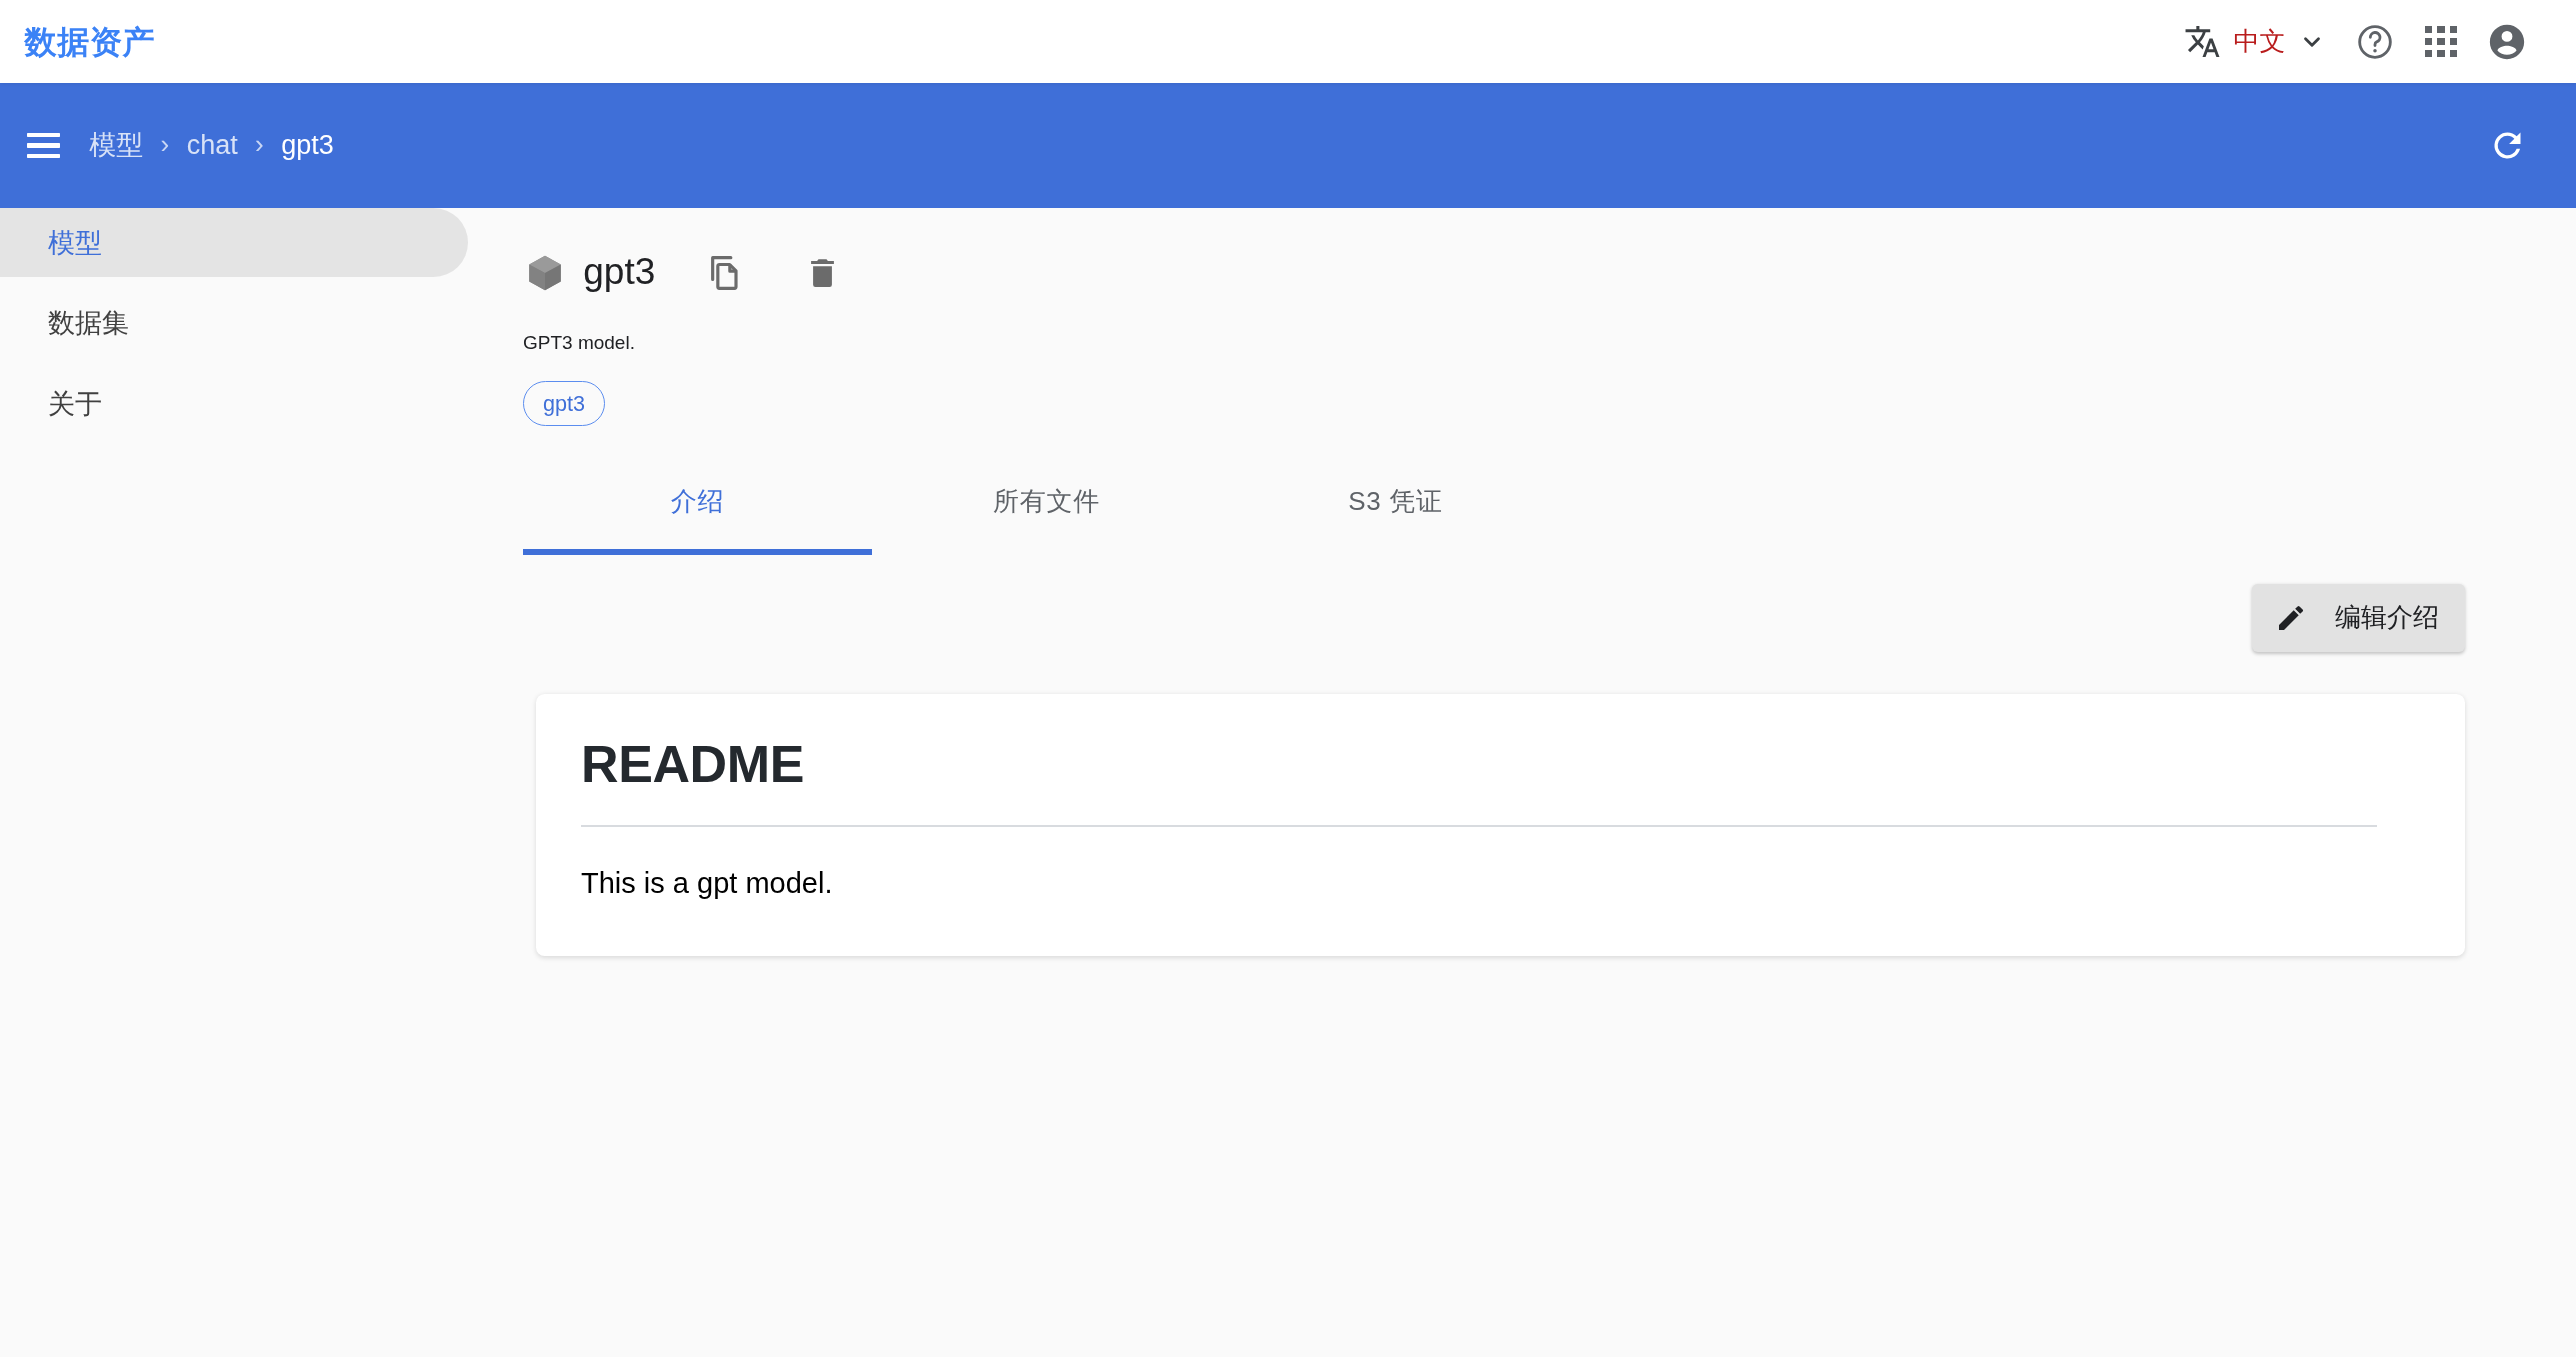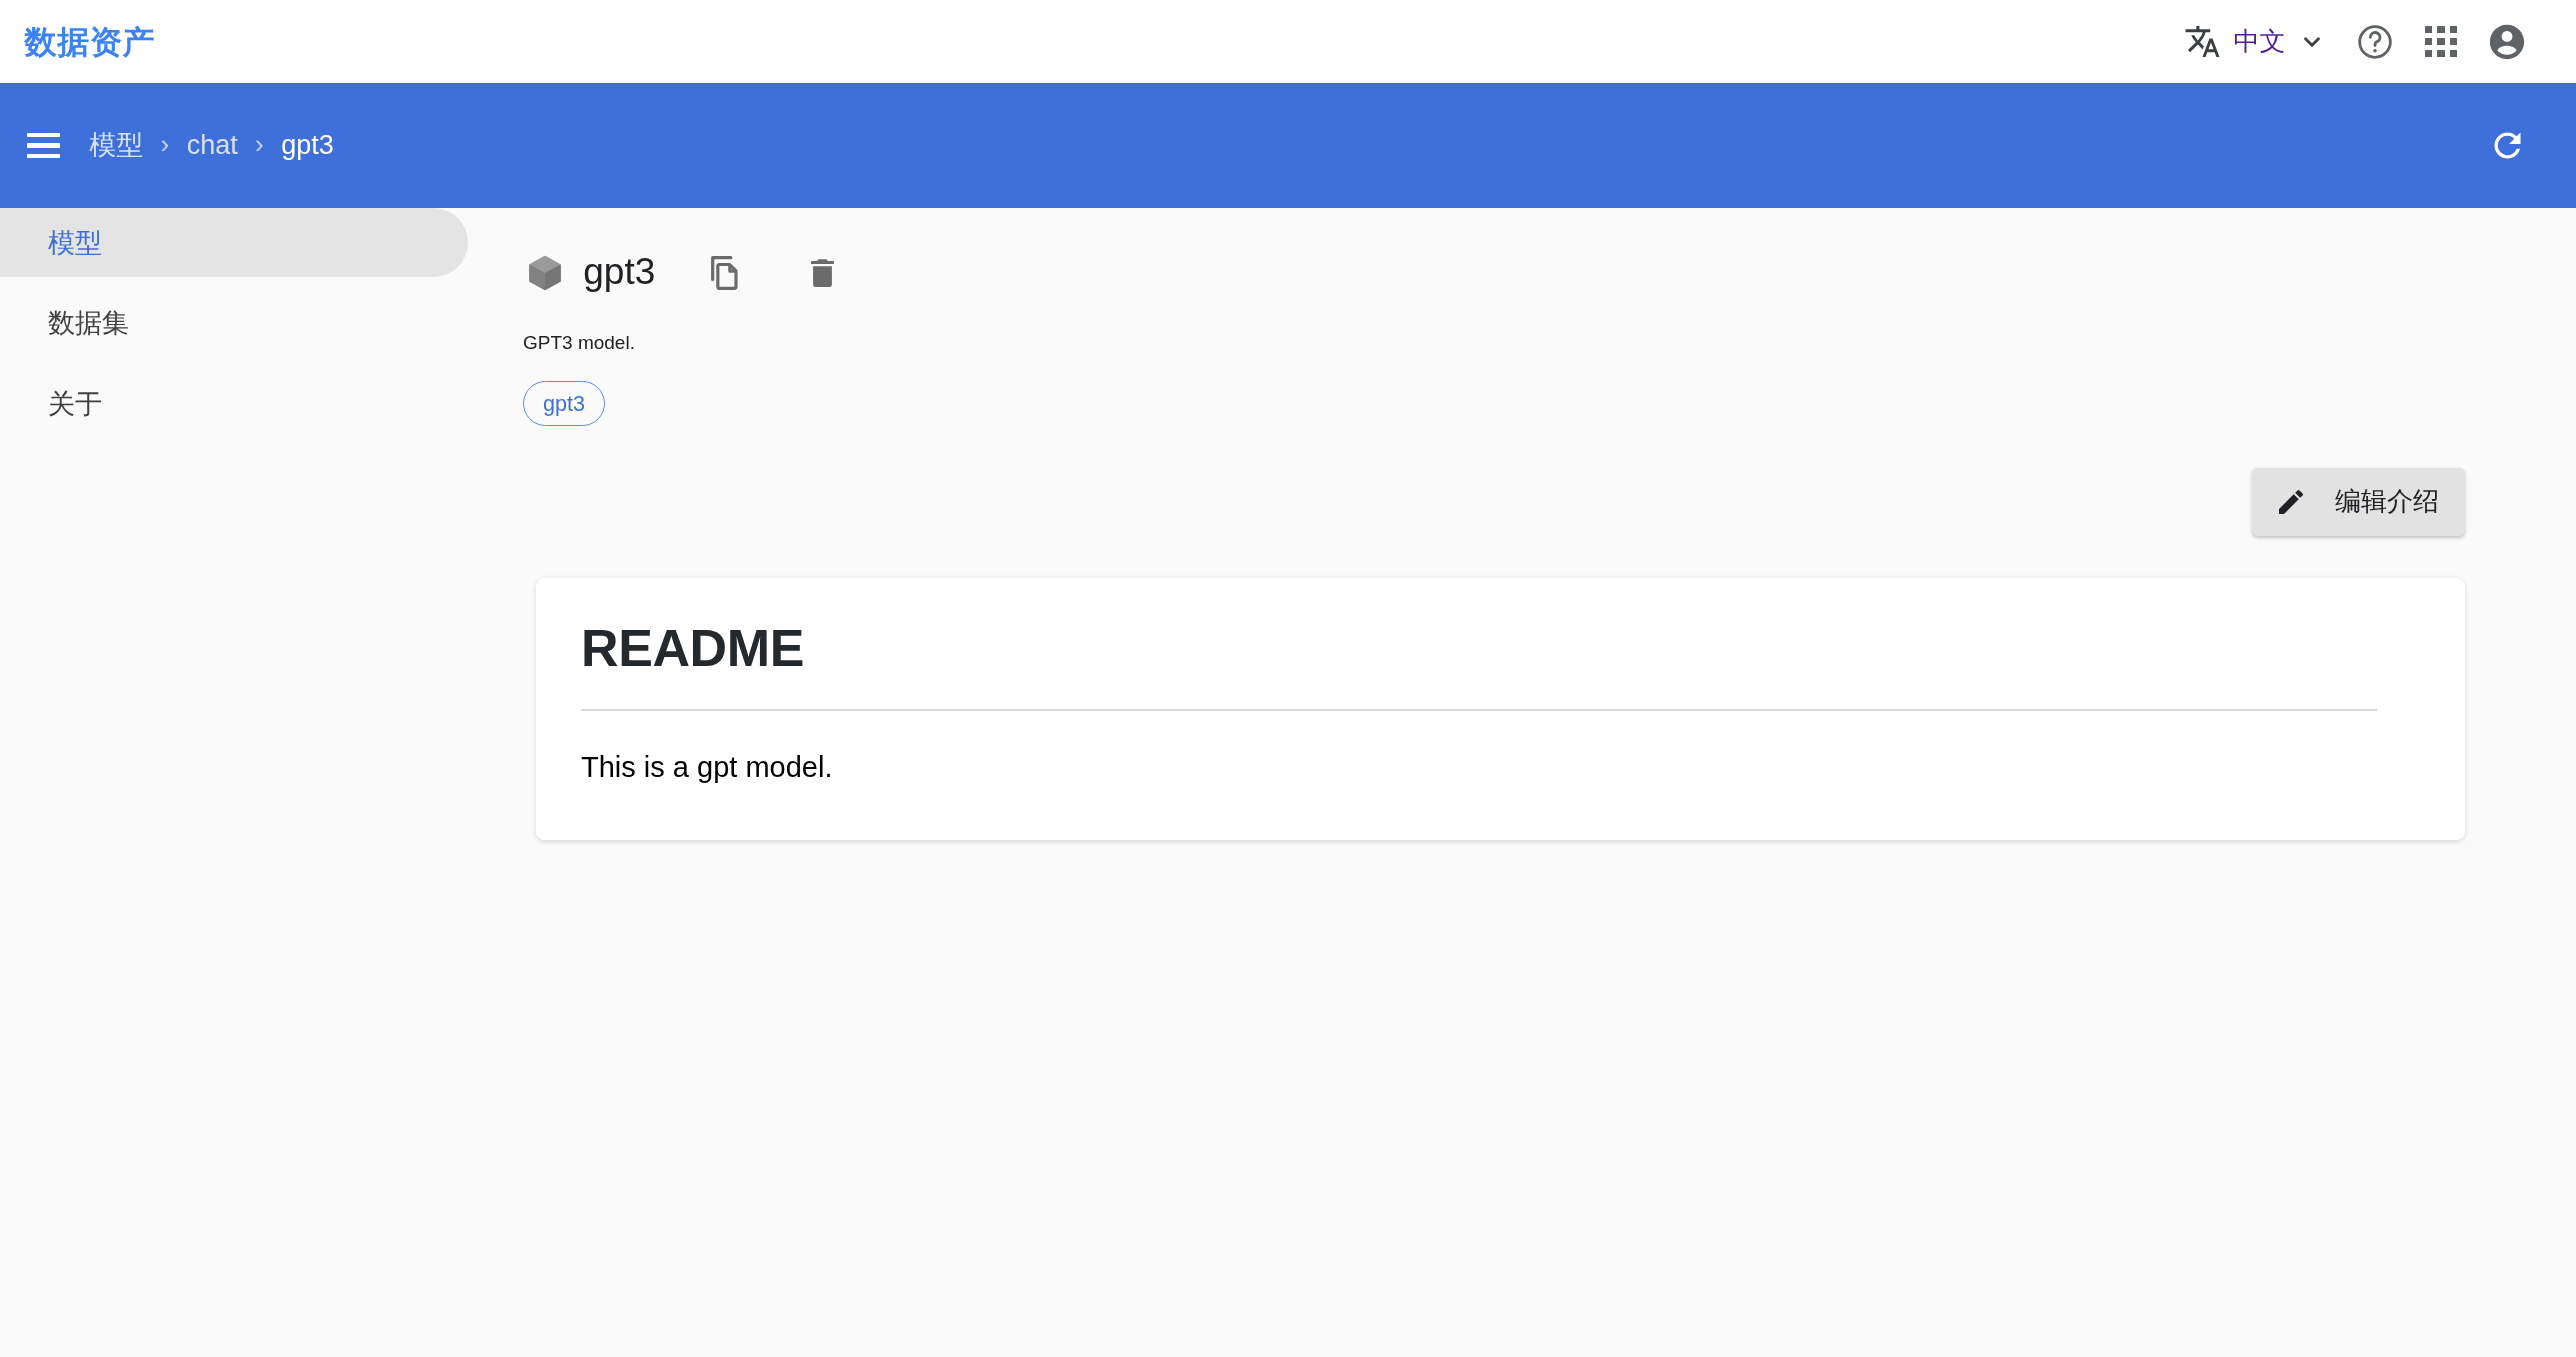--- a/index.html
+++ b/index.html
@@ -44,21 +44,21 @@
     padding: 0 16px;
     cursor: pointer;
   }
   .translate-icon {
     width: 40px; height: 40px;
     display: flex; align-items: center; justify-content: center;
     color: #3c4043;
   }
   .lang-label {
     font-size: 26px;
-    color: #4c1d95;
+    color: #b91c1c;
     line-height: 1;
     padding-bottom: 1.4px;
   }
   .chevron-dn { width: 29px; height: 29px; display:flex; align-items:center; justify-content:center; color:#3c4043; }
   .icon-btn {
     width: 66px; height: 66px;
     display: flex; align-items: center; justify-content: center;
     border-radius: 50%;
     cursor: pointer;
     color: #5f6368;
@@ -398,20 +398,31 @@
         </svg>
       </span>
     </div>
 
     <div class="model-desc">GPT3 model.</div>
 
     <div class="tag-row">
       <span class="tag-chip">gpt3</span>
     </div>
 
+    <div class="tabs">
+      <div class="tab active">
+        <span>介绍</span>
+      </div>
+      <div class="tab">
+        <span>所有文件</span>
+      </div>
+      <div class="tab">
+        <span>S3 凭证</span>
+      </div>
+    </div>
 
     <div class="edit-row">
       <button class="edit-btn">
         <span class="pencil-icon">
           <svg width="32" height="32" viewBox="0 0 24 24" fill="currentColor" aria-hidden="true">
             <path d="M3 17.25V21h3.75L17.81 9.94l-3.75-3.75L3 17.25zM20.71 7.04a1 1 0 0 0 0-1.41l-2.34-2.34a1 1 0 0 0-1.41 0l-1.83 1.83 3.75 3.75 1.83-1.83z"></path>
           </svg>
         </span>
         <span>编辑介绍</span>
       </button>

